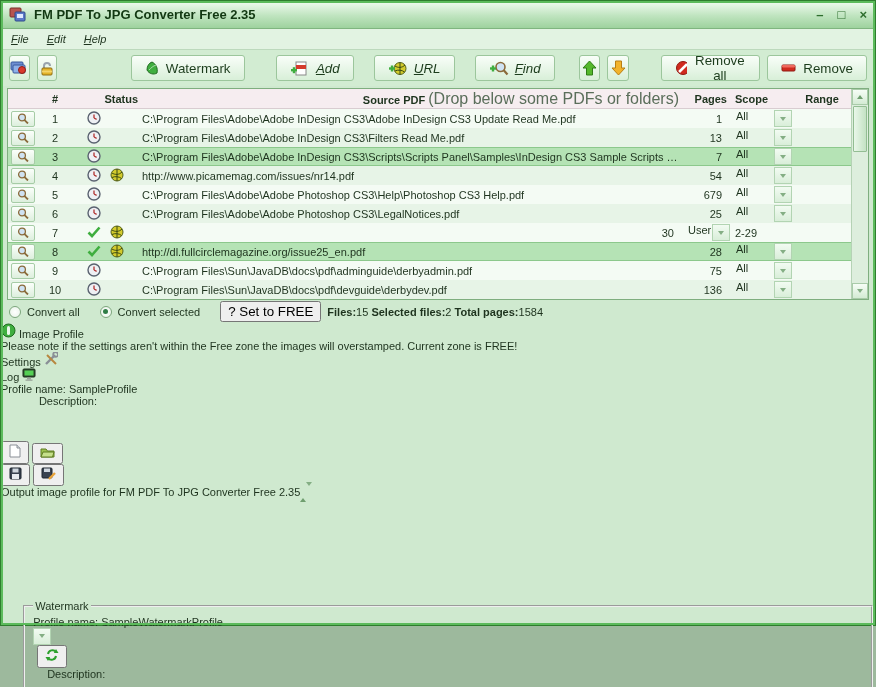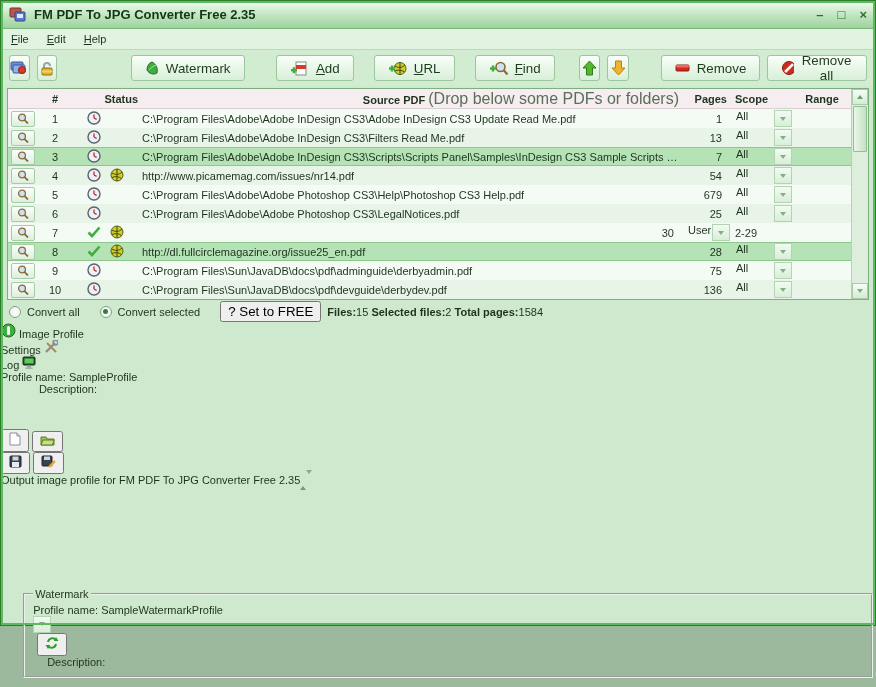--- a/index.html
+++ b/index.html
@@ -7,21 +7,21 @@
   body{width:876px;height:687px;overflow:hidden;font-family:"Liberation Sans","DejaVu Sans",sans-serif;font-size:11px;color:#1e331e;}
   .window{width:876px;height:626px;display:flex;flex-direction:column;background:#cfe9cf;border:1px solid #2e7d2e;outline:2px solid #5cbb5c;outline-offset:-3px;}
   
   .titlebar{height:28px;flex:0 0 28px;display:flex;align-items:center;gap:7px;padding:0 8px;background:linear-gradient(#f2fcf2,#bfe4bf 55%,#9ed29e);border-bottom:1px solid #7fb57f;}
   .apptitle{font-weight:bold;font-size:13px;color:#123812;}
   .winbtns{margin-left:auto;display:flex;gap:14px;align-items:center;color:#2e6e2e;font-size:13px;font-weight:bold;}
   .winbtns span{cursor:default;line-height:1;}
   
   .menubar{height:21px;flex:0 0 21px;display:flex;align-items:center;gap:18px;padding:0 10px;background:#e2f3e2;border-bottom:1px solid #bcd9bc;}
   .menu-item{display:inline-block;}
-  .ufl{display:inline-block;}
+  .ufl{display:inline-block;font-style:italic;}
   .ufl::first-letter{text-decoration:underline;}
   
   .toolbar{height:36px;flex:0 0 36px;display:flex;align-items:center;gap:7px;padding:0 8px;background:#d2ecd2;}
   .tbtn{display:flex;align-items:center;justify-content:center;gap:6px;height:26px;padding:0 13px;background:linear-gradient(#f9fef9,#d8efd8);border:1px solid #9cc69c;border-radius:3px;color:#1c3c1c;}
   .tbtn.sm{width:32px;padding:0;}
   .tbtn.arrow{width:34px;padding:0;}
   .sp1{width:96px;} .sp2{width:28px;} .sp3{width:10px;} .sp4{width:16px;}
   
   .tablewrap{flex:0 0 211px;margin:2px 6px 0 6px;display:flex;border:1px solid #7fae7f;background:#fff;}
   .tgrid{flex:1;display:flex;flex-direction:column;min-width:0;}
@@ -205,32 +205,32 @@
           <polygon points="7.5,1 14,8 10.5,8 10.5,15 4.5,15 4.5,8 1,8" fill="#55b82c" stroke="#2f7d16"></polygon>
         </svg>
     </button>
     <button class="tbtn arrow">
       <svg width="15" height="16">
           <polygon points="7.5,15 1,8 4.5,8 4.5,1 10.5,1 10.5,8 14,8" fill="#f2b32c" stroke="#b97f14"></polygon>
         </svg>
     </button>
     <span class="sp2"></span>
     <button class="tbtn">
+      <svg width="16" height="16">
+          <circle cx="8" cy="8" r="6.5" fill="#d02a1e" stroke="#8f1a12"></circle>
+          <rect x="2.4" y="6.8" width="11.2" height="2.6" fill="#fff" transform="rotate(-45 8 8)"></rect>
+        </svg>
+      <span>Remove all</span>
+    </button>
+    <button class="tbtn">
       <svg width="16" height="10">
           <rect x="1" y="2" width="13" height="6" rx="1" fill="#d02a1e" stroke="#8f1a12"></rect>
           <rect x="1" y="2" width="13" height="2.4" rx="1" fill="#ef6a5e"></rect>
         </svg>
       <span>Remove</span>
-    </button>
-    <button class="tbtn">
-      <svg width="16" height="16">
-          <circle cx="8" cy="8" r="6.5" fill="#d02a1e" stroke="#8f1a12"></circle>
-          <rect x="2.4" y="6.8" width="11.2" height="2.6" fill="#fff" transform="rotate(-45 8 8)"></rect>
-        </svg>
-      <span>Remove all</span>
     </button>
   </div>
 
   <div class="tablewrap">
     <div class="tgrid">
       <div class="thead">
         <div class="hc"></div>
         <div class="hc" style="text-align:center">#</div>
         <div class="hc">Status</div>
         <div class="hc"><span>Source PDF</span> <span class="hint">(Drop below some PDFs or folders)</span></div>
@@ -584,20 +584,23 @@
     </span>
   </div>
 
   <div class="tabrow">
     <div class="bigtab">
       <svg width="15" height="15">
           <circle cx="7.5" cy="7.5" r="6.5" fill="#3fae3f" stroke="#1d6b1d"></circle>
           <rect x="6" y="3" width="3" height="9" rx="1.5" fill="#eaf7ea"></rect>
         </svg>
       <span>Image Profile</span>
+    </div>
+    <div class="notice">
+      <span>Please note  if the settings aren't within the Free zone the images will overstamped. Current zone is</span> <span class="free">FREE!</span>
     </div>
   </div>
 
   <div class="mainpanel">
     <div class="sidetabs">
       <div class="vtab active">
         <span class="vlabel">Settings</span>
         <svg width="14" height="14">
             <line x1="2" y1="12" x2="11" y2="3" stroke="#8a8f96" stroke-width="2.4"></line>
             <circle cx="11.5" cy="2.5" r="2.4" fill="none" stroke="#8a8f96" stroke-width="1.6"></circle>

